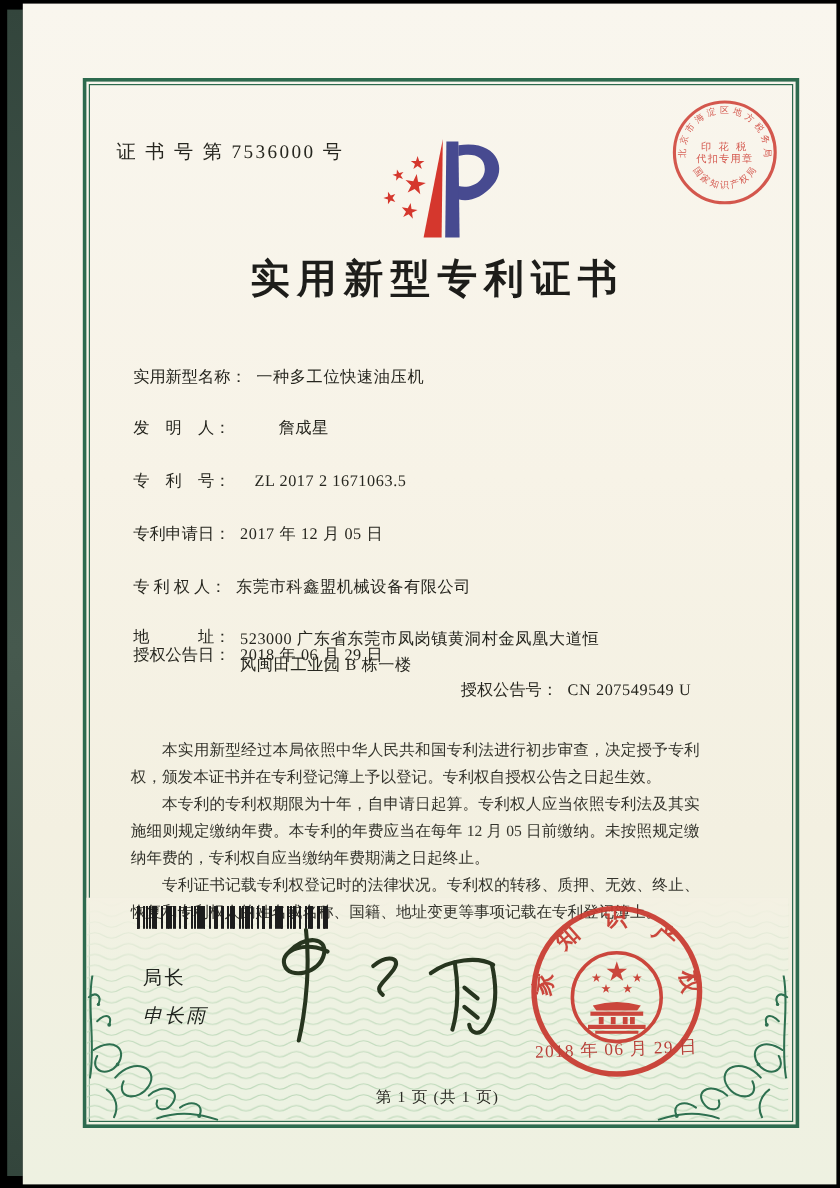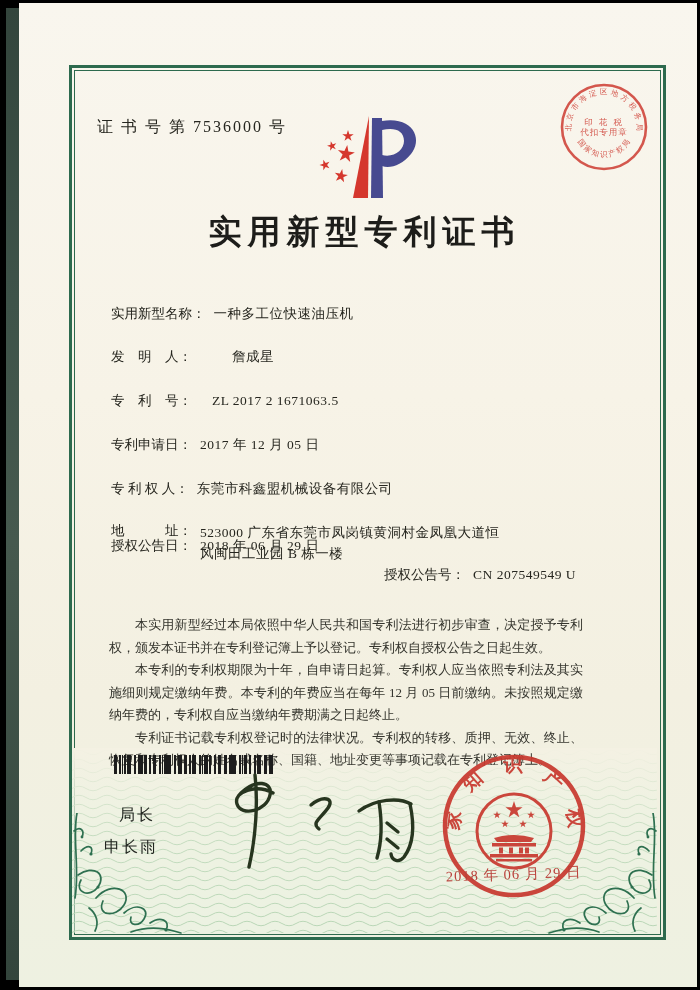--- a/index.html
+++ b/index.html
@@ -29,21 +29,21 @@
 
   .paragraphs{position:absolute;left:90px;top:611px;width:474px;font-size:13px;line-height:22.5px;color:#34342d;text-align:justify;}
   .paragraphs p{margin:0;text-indent:2em;}
 
   .barcode{position:absolute;left:95px;top:752px;width:160px;height:19px;
     background:
       repeating-linear-gradient(90deg,#1c1c1c 0 2px,transparent 2px 5px),
       repeating-linear-gradient(90deg,#1c1c1c 0 1px,transparent 1px 8px),
       repeating-linear-gradient(90deg,#1c1c1c 0 3px,transparent 3px 13px);}
   .director-title{position:absolute;left:100px;top:802px;font-size:16px;letter-spacing:2px;color:#20241f;}
-  .director-name{position:absolute;left:85px;top:834px;font-size:16px;letter-spacing:2px;color:#20241f;}
+  .director-name{position:absolute;left:100px;top:834px;font-size:16px;letter-spacing:2px;color:#20241f;font-style:italic;}
   .signature{position:absolute;left:192px;top:768px;}
   .seal{position:absolute;left:420px;top:748px;}
   .tax-stamp{position:absolute;left:537px;top:76px;opacity:0.88;}
   .footer{position:absolute;left:50px;top:902px;width:591px;text-align:center;font-size:13px;color:#2a2a24;letter-spacing:1px;}
 </style>
 </head>
 <body>
 
 <div class="stage">
 
@@ -218,15 +218,16 @@
           <textPath href="#taxTop" startOffset="50%" text-anchor="middle" textLength="112">北京市海淀区地方税务局</textPath>
         </text>
         <text x="0" y="-2" text-anchor="middle" font-size="8.5" letter-spacing="2">印 花 税</text>
         <text x="0" y="8" text-anchor="middle" font-size="8.5" letter-spacing="1">代扣专用章</text>
         <text font-size="7.6" letter-spacing="0.5">
           <textPath href="#taxBottom" startOffset="50%" text-anchor="middle" textLength="64">国家知识产权局</textPath>
         </text>
       </g>
     </svg>
 
+    <div class="footer">第 1 页 (共 1 页)</div>
 
   </div>
 </div>
 
 </body></html>

